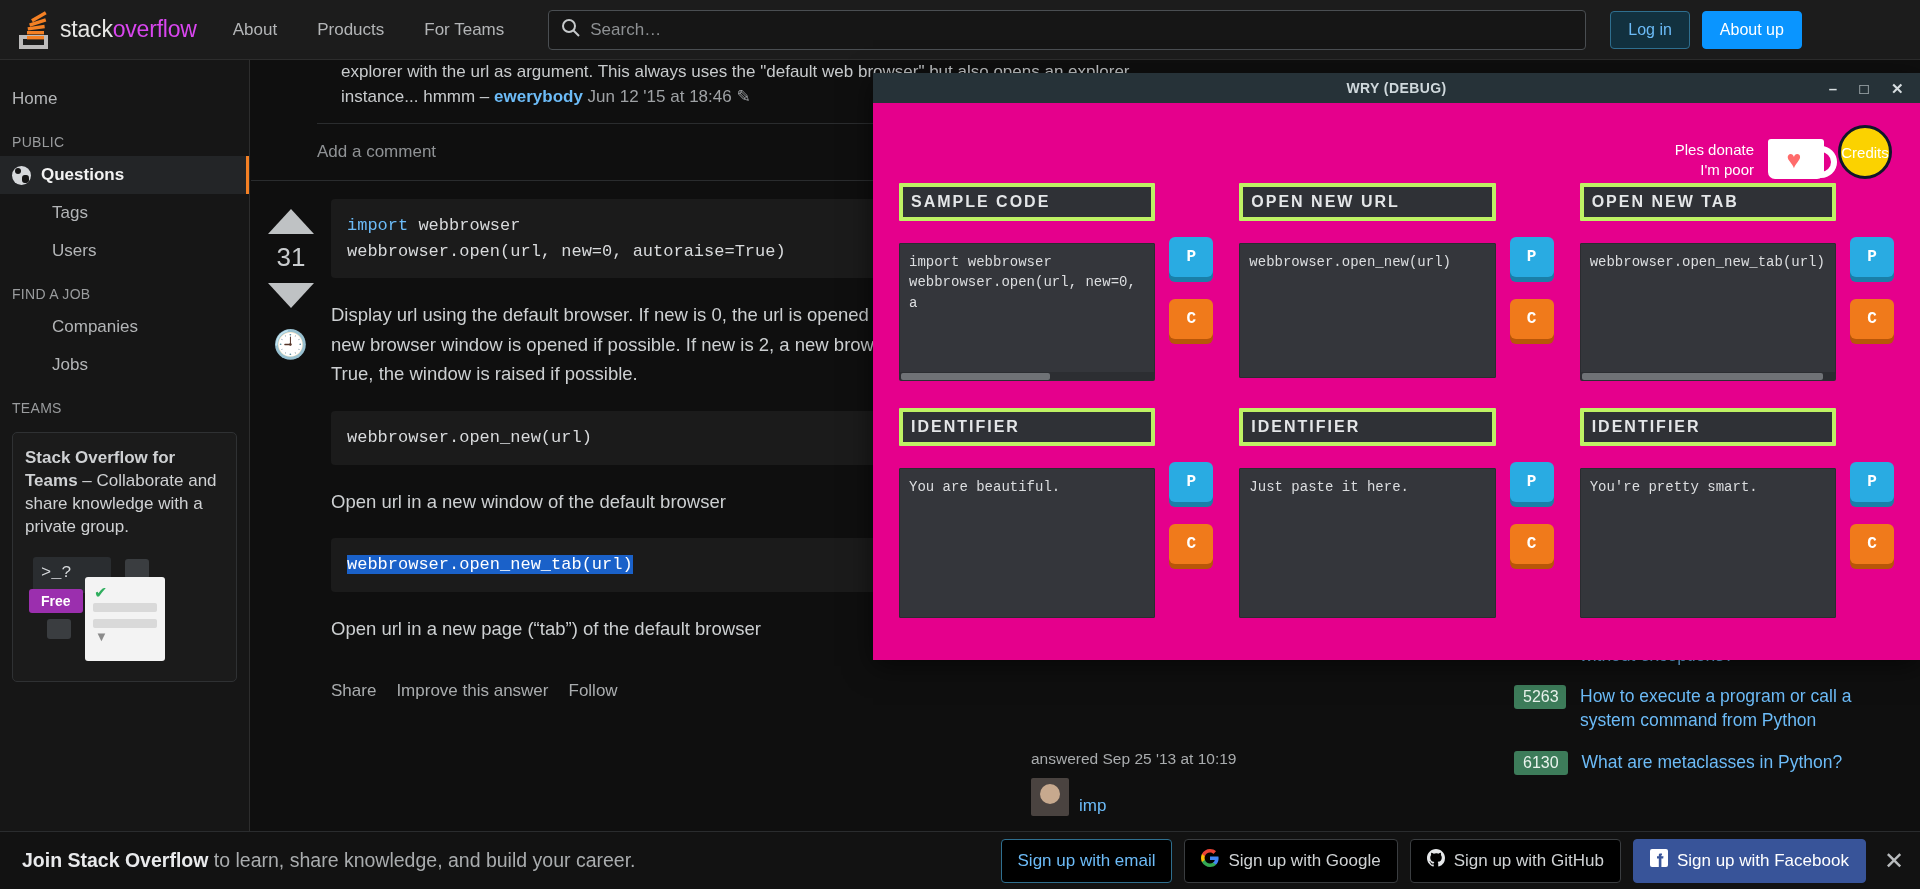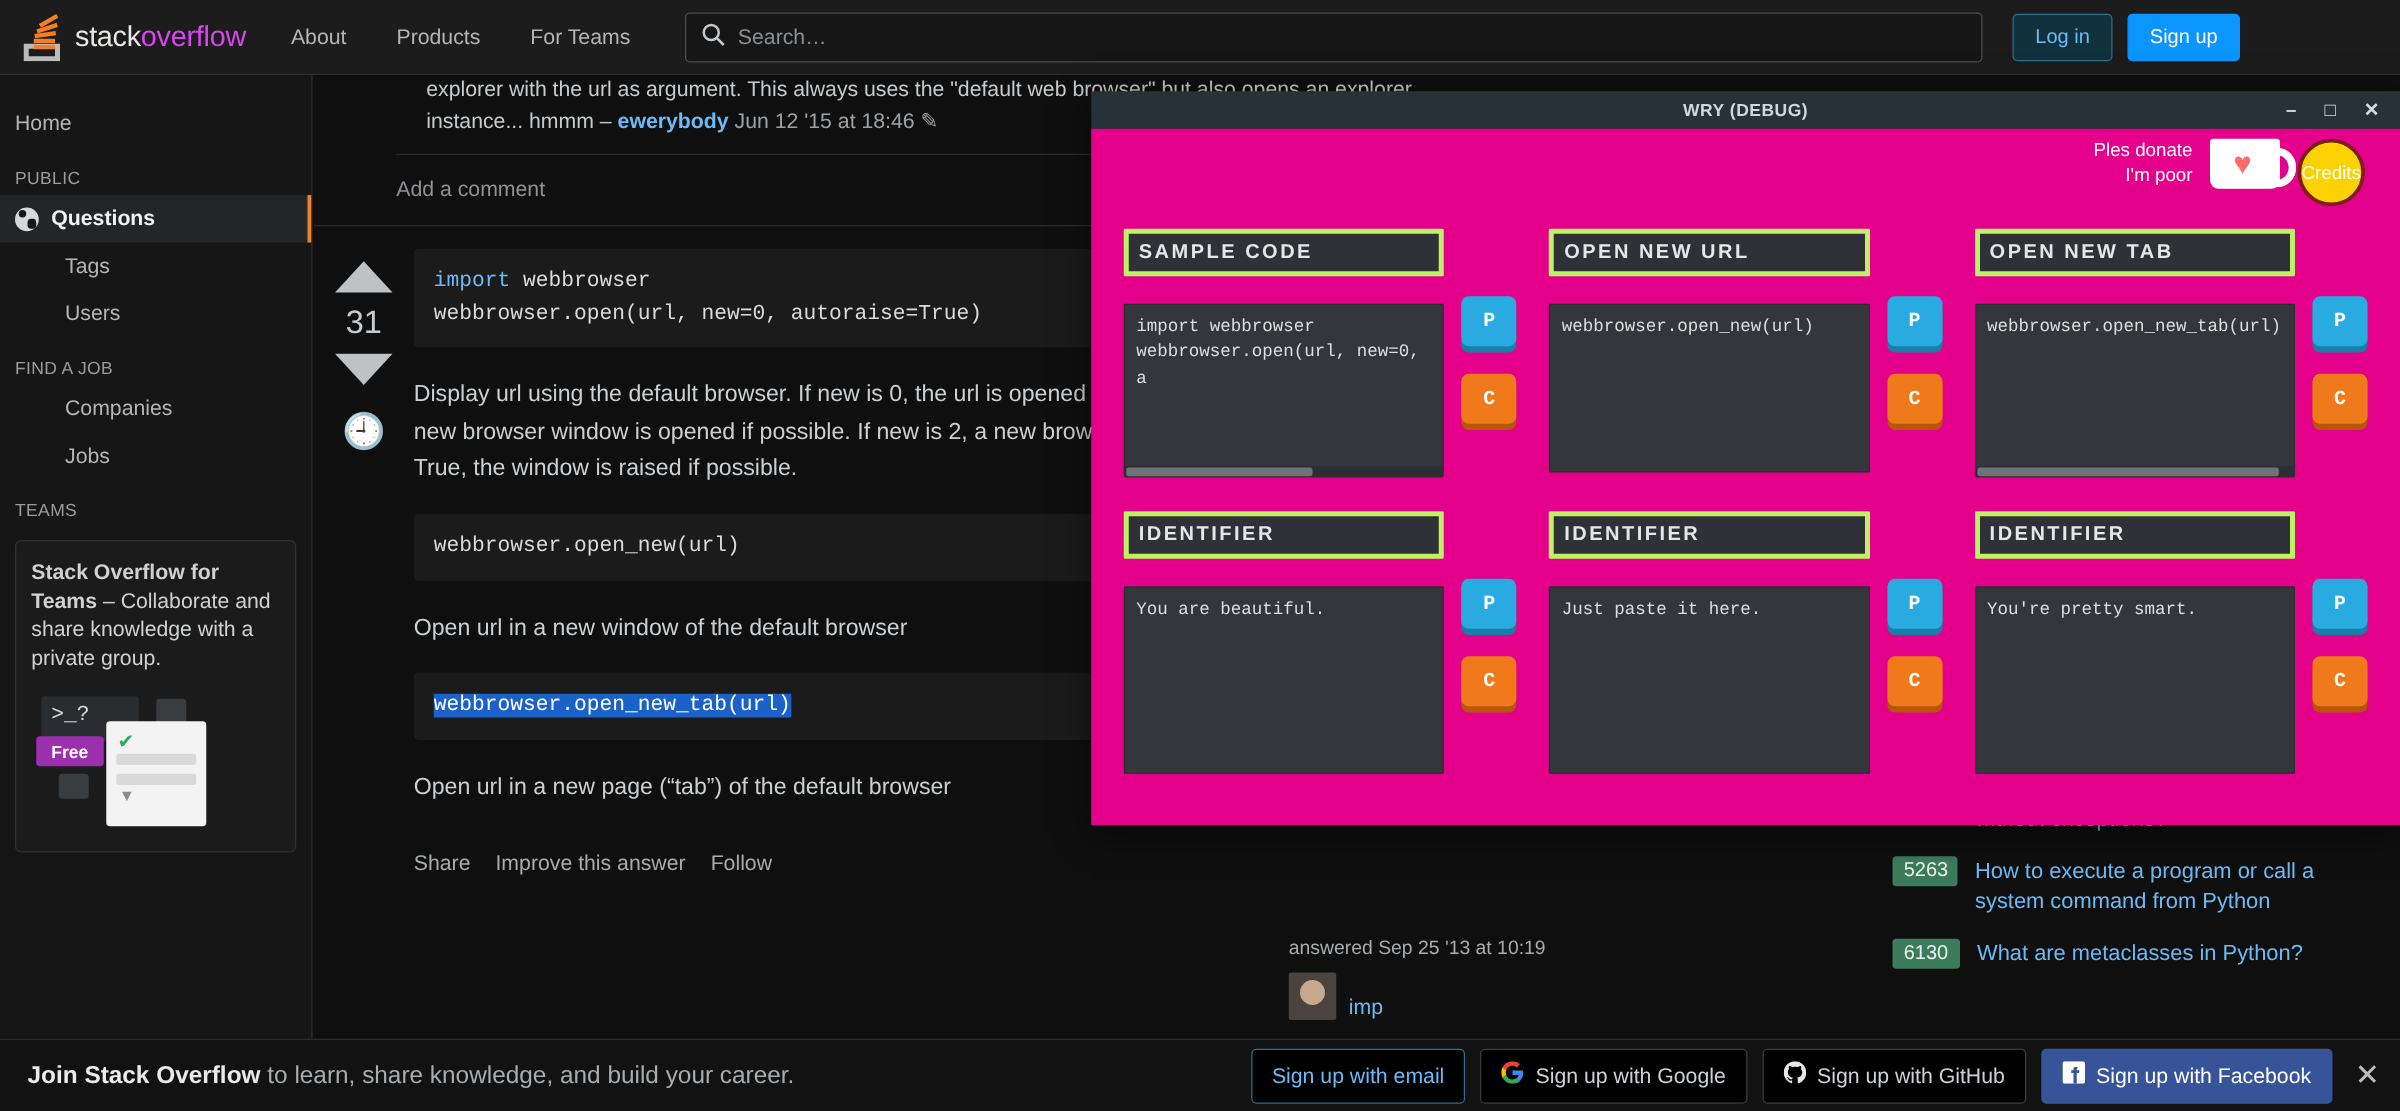--- a/index.html
+++ b/index.html
@@ -146,35 +146,35 @@
     height: 30px; background: #263238; display: flex; align-items: center;
     position: relative; color: #cfd8dc; font-size: 14px; font-weight: 700;
     letter-spacing: .4px;
   }
   .wry-title .tlabel { position: absolute; left: 0; right: 0; text-align: center; }
   .wry-ctrls { margin-left: auto; display: flex; align-items: center; gap: 22px; padding-right: 16px; z-index: 2; }
   .wry-ctrls div { color: #d7dee1; font-size: 15px; cursor: pointer; line-height: 1; }
   .wry-body { height: 557px; background: #e5008c; position: relative; padding: 0 26px; }
 
   .donate {
-    position: absolute; right: 28px; top: 8px; display: flex; align-items: flex-start; gap: 14px;
+    position: absolute; right: 28px; top: 22px; display: flex; align-items: flex-end; gap: 14px;
   }
   .donate-txt { color: #fff; font-size: 15px; line-height: 1.3; text-align: right; }
   .mug {
     width: 56px; height: 40px; background: #fff; border-radius: 3px 3px 7px 7px;
     position: relative; display: flex; align-items: center; justify-content: center;
   }
   .mug::after {
     content: ""; position: absolute; right: -13px; top: 7px; width: 20px; height: 20px;
     border: 6px solid #fff; border-radius: 50%; border-left-color: transparent;
   }
   .heart { color: #ff6b6b; font-size: 25px; line-height: 1; margin-left: -4px; }
   .credits {
     width: 54px; height: 54px; border-radius: 50%; background: #fbd200;
-    border: 3px solid #7f1d1d; color: #fff; font-size: 15px;
+    border: 3px solid #0f172a; color: #fff; font-size: 15px;
     display: flex; align-items: center; justify-content: center; cursor: pointer;
   }
 
   .grid { position: absolute; left: 26px; right: 26px; top: 80px; }
   .grow { display: flex; gap: 26px; margin-bottom: 26px; }
   .cell { flex: 1; display: flex; gap: 14px; }
   .cell-main { flex: 1; }
   .head-input {
     width: 100%; height: 38px; background: #2f3136; border: 4px solid #bef264;
     color: #e4e6e8; font-family: Liberation Sans, sans-serif; font-weight: 700;
@@ -229,21 +229,21 @@
     <span>
       <svg width="19" height="19" viewBox="0 0 19 19">
           <circle cx="8" cy="8" r="6" fill="none" stroke="#c6c9cb" stroke-width="2"></circle>
           <line x1="12.5" y1="12.5" x2="18" y2="18" stroke="#c6c9cb" stroke-width="2"></line>
         </svg>
     </span>
     <input placeholder="Search…" style="">
   </div>
   <div class="so-auth">
     <button class="btn-login">Log in</button>
-    <button class="btn-signup">Sign up</button>
+    <button class="btn-signup">About up</button>
   </div>
 </div>
 
 <aside class="so-sidebar">
   <a class="sb-item" href="#">Home</a>
   <div class="sb-head">PUBLIC</div>
   <a class="sb-item active" href="#">
     <span class="globe"></span>
     <span>Questions</span>
   </a>

